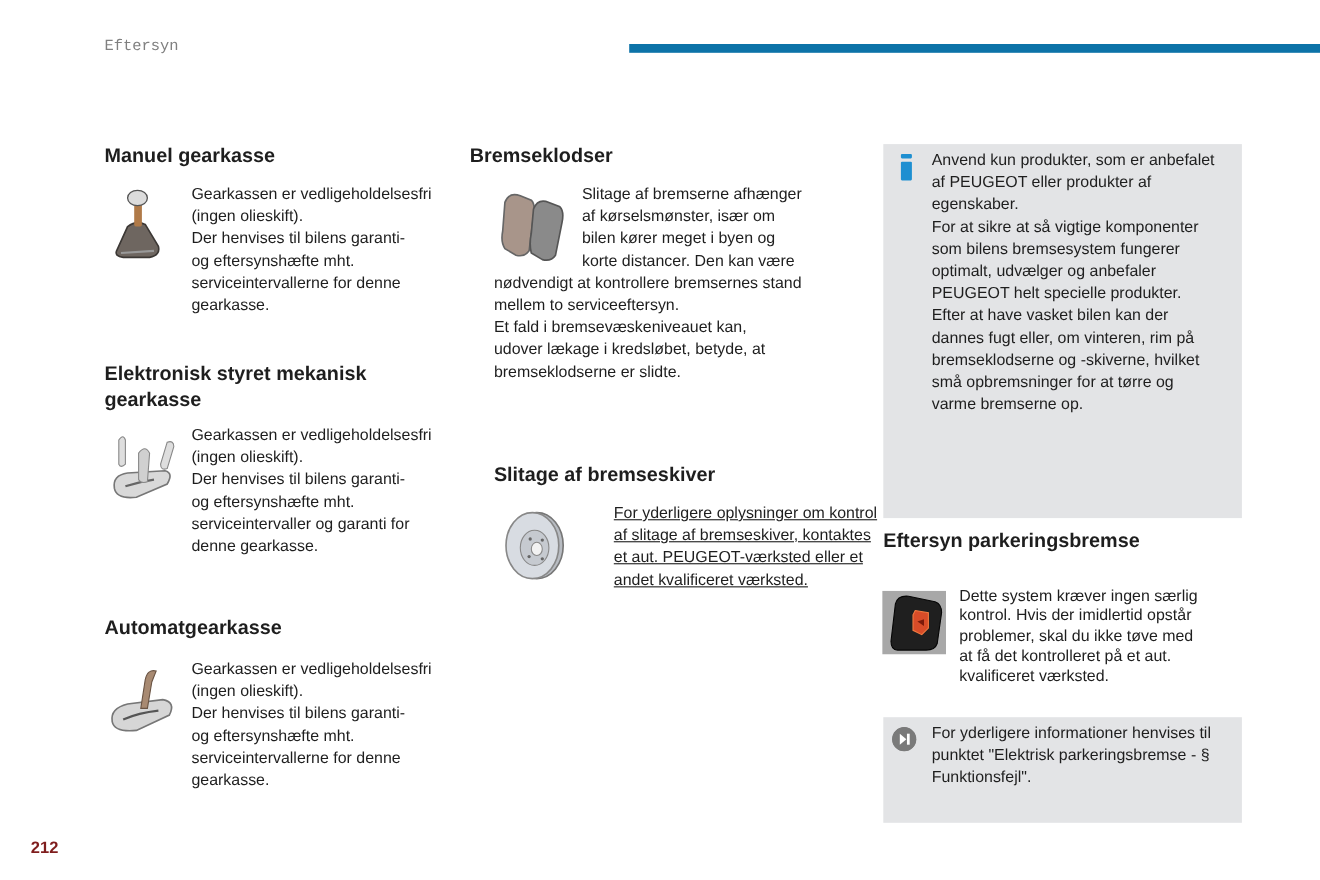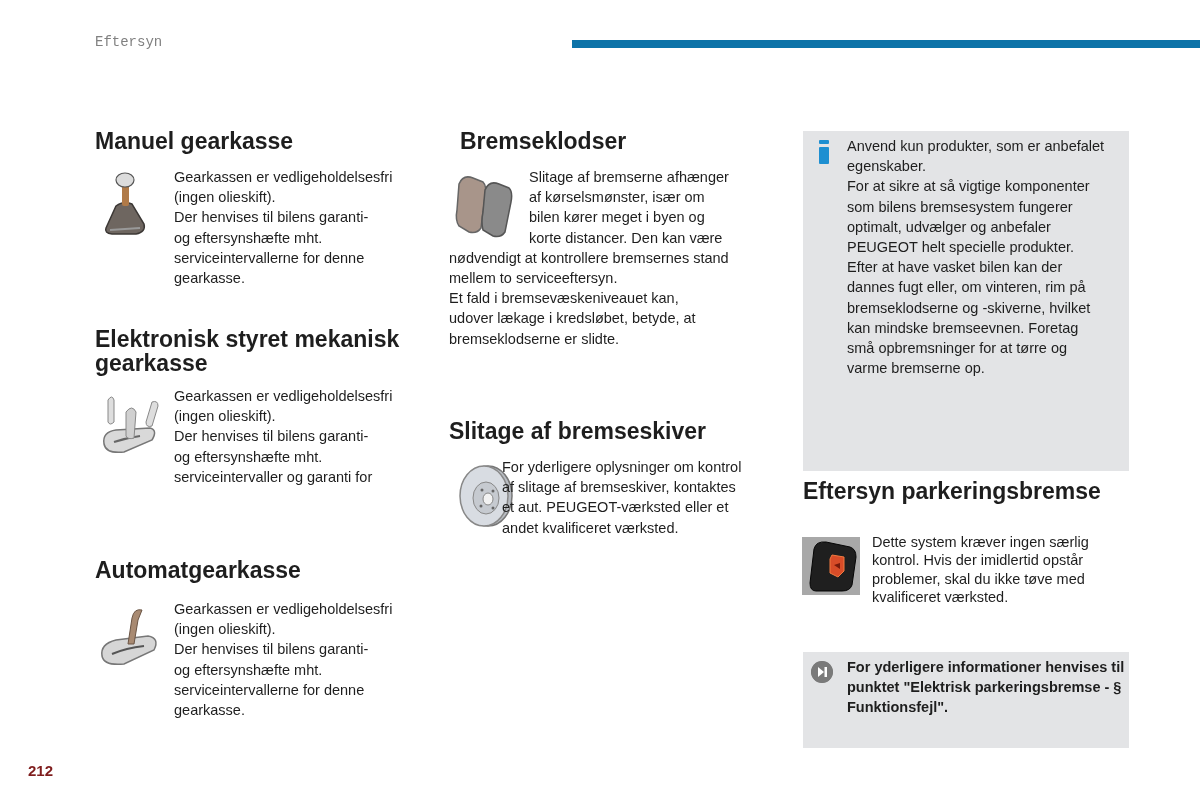--- a/index.html
+++ b/index.html
@@ -6,21 +6,21 @@
   body {
     width: 1200px; height: 800px; position: relative; overflow: hidden;
     background: #ffffff; color: #1e1e1e;
     font-family: "Liberation Sans", sans-serif;
   }
   .section-label { position: absolute; left: 95px; top: 34px; font-size: 14px; color: #808080; font-family: Liberation Mono, monospace; }
   .top-bar { position: absolute; left: 572px; top: 40px; width: 628px; height: 8px; background: #0d73a8; }
   .page-num { position: absolute; left: 28px; top: 762px; font-size: 15px; font-weight: bold; color: #7f1d1d; }
 
   h2 {
-    position: absolute; margin: 0; font-size: 23px; font-weight: bold; color: #1e1e1e;
+    position: absolute; margin: 0; font-size: 18px; font-weight: bold; color: #1e1e1e;
     line-height: 24px;
   }
   .para {
     position: absolute; margin: 0; font-size: 14.5px; line-height: 20.2px; color: #1e1e1e;
   }
   .para span { display: block; white-space: nowrap; }
 
   .icon { position: absolute; }
 
   .info-box { position: absolute; left: 803px; top: 131px; width: 326px; height: 340px; background: #e3e4e6; }
@@ -63,38 +63,39 @@
   <path d="M10 8 Q14 2 16 8 L16 30 Q12 34 10 30 Z" fill="#dedede" stroke="#888" stroke-width="1"></path>
   <path d="M28 20 Q34 12 38 20 L36 46 Q30 48 28 44 Z" fill="#d0d0d0" stroke="#888" stroke-width="1"></path>
   <path d="M54 10 Q60 8 60 14 L54 34 Q48 36 48 30 Z" fill="#dedede" stroke="#888" stroke-width="1"></path>
 </svg>
 <div class="para" style="left:174px; top:386px;">
   <span>Gearkassen er vedligeholdelsesfri</span>
     <span>(ingen olieskift).</span>
     <span>Der henvises til bilens garanti-</span>
     <span>og eftersynshæfte mht.</span>
     <span>serviceintervaller og garanti for</span>
+    <span>denne gearkasse.</span>
 </div>
 
 <h2 style="left:95px; top:558px;">Automatgearkasse</h2>
 <svg class="icon" style="left:98px; top:604px;" width="64" height="64" viewBox="0 0 64 64">
   <path d="M4 52 Q2 40 18 36 L50 32 Q62 34 56 46 L26 60 Q6 62 4 52 Z" fill="#d6d6d6" stroke="#777" stroke-width="1.5"></path>
   <path d="M14 50 Q28 44 46 42" stroke="#555" stroke-width="2" fill="none"></path>
   <path d="M30 40 L34 14 Q36 4 44 6 L40 16 L36 40 Z" fill="#a88a72" stroke="#6a5444" stroke-width="1"></path>
 </svg>
 <div class="para" style="left:174px; top:599px;">
   <span>Gearkassen er vedligeholdelsesfri</span>
     <span>(ingen olieskift).</span>
     <span>Der henvises til bilens garanti-</span>
     <span>og eftersynshæfte mht.</span>
     <span>serviceintervallerne for denne</span>
     <span>gearkasse.</span>
 </div>
 
-<h2 style="left:460px; top:129px;">Bremseklodser</h2>
+<h2 style="left:427px; top:129px;">Bremseklodser</h2>
 <svg class="icon" style="left:453px; top:172px;" width="62" height="68" viewBox="0 0 62 68">
   <path d="M6 12 Q10 2 20 6 L30 10 Q34 14 32 24 L28 56 Q24 62 16 60 L6 54 Q2 48 4 38 Z" fill="#a8958a" stroke="#666" stroke-width="1.5"></path>
   <path d="M32 18 Q36 8 46 12 L56 16 Q60 20 58 30 L52 60 Q48 66 40 64 L30 58 Q28 50 30 40 Z" fill="#8a8a8a" stroke="#555" stroke-width="1.5"></path>
 </svg>
 <div class="para" style="left:449px; top:167px;">
   <span style="padding-left:80px">Slitage af bremserne afhænger</span>
     <span style="padding-left:80px">af kørselsmønster, især om</span>
     <span style="padding-left:80px">bilen kører meget i byen og</span>
     <span style="padding-left:80px">korte distancer. Den kan være</span>
     <span>nødvendigt at kontrollere bremsernes stand</span>
@@ -108,66 +109,67 @@
 <svg class="icon" style="left:456px; top:460px;" width="60" height="70" viewBox="0 0 60 70">
   <ellipse cx="32" cy="36" rx="24" ry="30" fill="#b8bcc2" stroke="#777" stroke-width="1.5"></ellipse>
   <ellipse cx="28" cy="36" rx="24" ry="30" fill="#d8dce2" stroke="#888" stroke-width="1.5"></ellipse>
   <ellipse cx="30" cy="38" rx="13" ry="16" fill="#c6cad0" stroke="#888" stroke-width="1"></ellipse>
   <ellipse cx="32" cy="39" rx="5" ry="6" fill="#f2f2f2" stroke="#888" stroke-width="1"></ellipse>
   <circle cx="26" cy="30" r="1.5" fill="#666"></circle>
     <circle cx="37" cy="31" r="1.5" fill="#666"></circle>
     <circle cx="25" cy="46" r="1.5" fill="#666"></circle>
     <circle cx="37" cy="48" r="1.5" fill="#666"></circle>
 </svg>
-<div class="para" style="left:502px; top:457px;">
+<div class="para" style="left:558px; top:457px;text-decoration:underline;">
   <span>For yderligere oplysninger om kontrol</span>
     <span>af slitage af bremseskiver, kontaktes</span>
     <span>et aut. PEUGEOT-værksted eller et</span>
     <span>andet kvalificeret værksted.</span>
 </div>
 
 <div class="info-box"></div>
 <div class="info-i">
     <div class="dot"></div>
     <div class="bar"></div>
   </div>
 <div class="para" style="left:847px; top:136px;">
   <span>Anvend kun produkter, som er anbefalet</span>
+    <span>af PEUGEOT eller produkter af</span>
     <span>egenskaber.</span>
     <span>For at sikre at så vigtige komponenter</span>
     <span>som bilens bremsesystem fungerer</span>
     <span>optimalt, udvælger og anbefaler</span>
     <span>PEUGEOT helt specielle produkter.</span>
     <span>Efter at have vasket bilen kan der</span>
     <span>dannes fugt eller, om vinteren, rim på</span>
     <span>bremseklodserne og -skiverne, hvilket</span>
-    <span>kan mindske bremseevnen. Foretag</span>
     <span>små opbremsninger for at tørre og</span>
     <span>varme bremserne op.</span>
 </div>
 
 <h2 style="left:803px; top:479px;">Eftersyn parkeringsbremse</h2>
 <svg class="icon" style="left:802px; top:537px;" width="58" height="58" viewBox="0 0 58 58">
   <rect x="0" y="0" width="58" height="58" fill="#a8a8a8"></rect>
   <path d="M12 12 Q14 4 24 5 L48 10 Q54 12 54 20 L50 48 Q48 54 40 54 L14 54 Q8 54 8 46 Z" fill="#1f1f1f" stroke="#050505" stroke-width="1"></path>
   <path d="M30 18 L42 20 L42 34 L36 40 L28 36 L28 22 Z" fill="#d84c28" stroke="#f07a40" stroke-width="1"></path>
   <path d="M32 28 L38 26 L38 32 Z" fill="#7a1a0a"></path>
 </svg>
 <div class="para" style="left:872px; top:533px; line-height:18.3px;">
   <span>Dette system kræver ingen særlig</span>
     <span>kontrol. Hvis der imidlertid opstår</span>
     <span>problemer, skal du ikke tøve med</span>
+    <span>at få det kontrolleret på et aut.</span>
     <span>kvalificeret værksted.</span>
 </div>
 
 <div class="ref-box"></div>
 <svg class="ref-icon" viewBox="0 0 22 22">
   <circle cx="11" cy="11" r="11" fill="#7a7a7a"></circle>
   <path d="M7 6 L13 11 L7 16 Z" fill="#ffffff"></path>
   <rect x="13.5" y="6" width="2.5" height="10" fill="#ffffff"></rect>
 </svg>
-<div class="para" style="left:847px; top:657px;font-weight:bold;">
+<div class="para" style="left:847px; top:657px;">
   <span>For yderligere informationer henvises til</span>
     <span>punktet "Elektrisk parkeringsbremse - §</span>
     <span>Funktionsfejl".</span>
 </div>
 
 <div class="page-num">212</div>
 
 </body></html>

